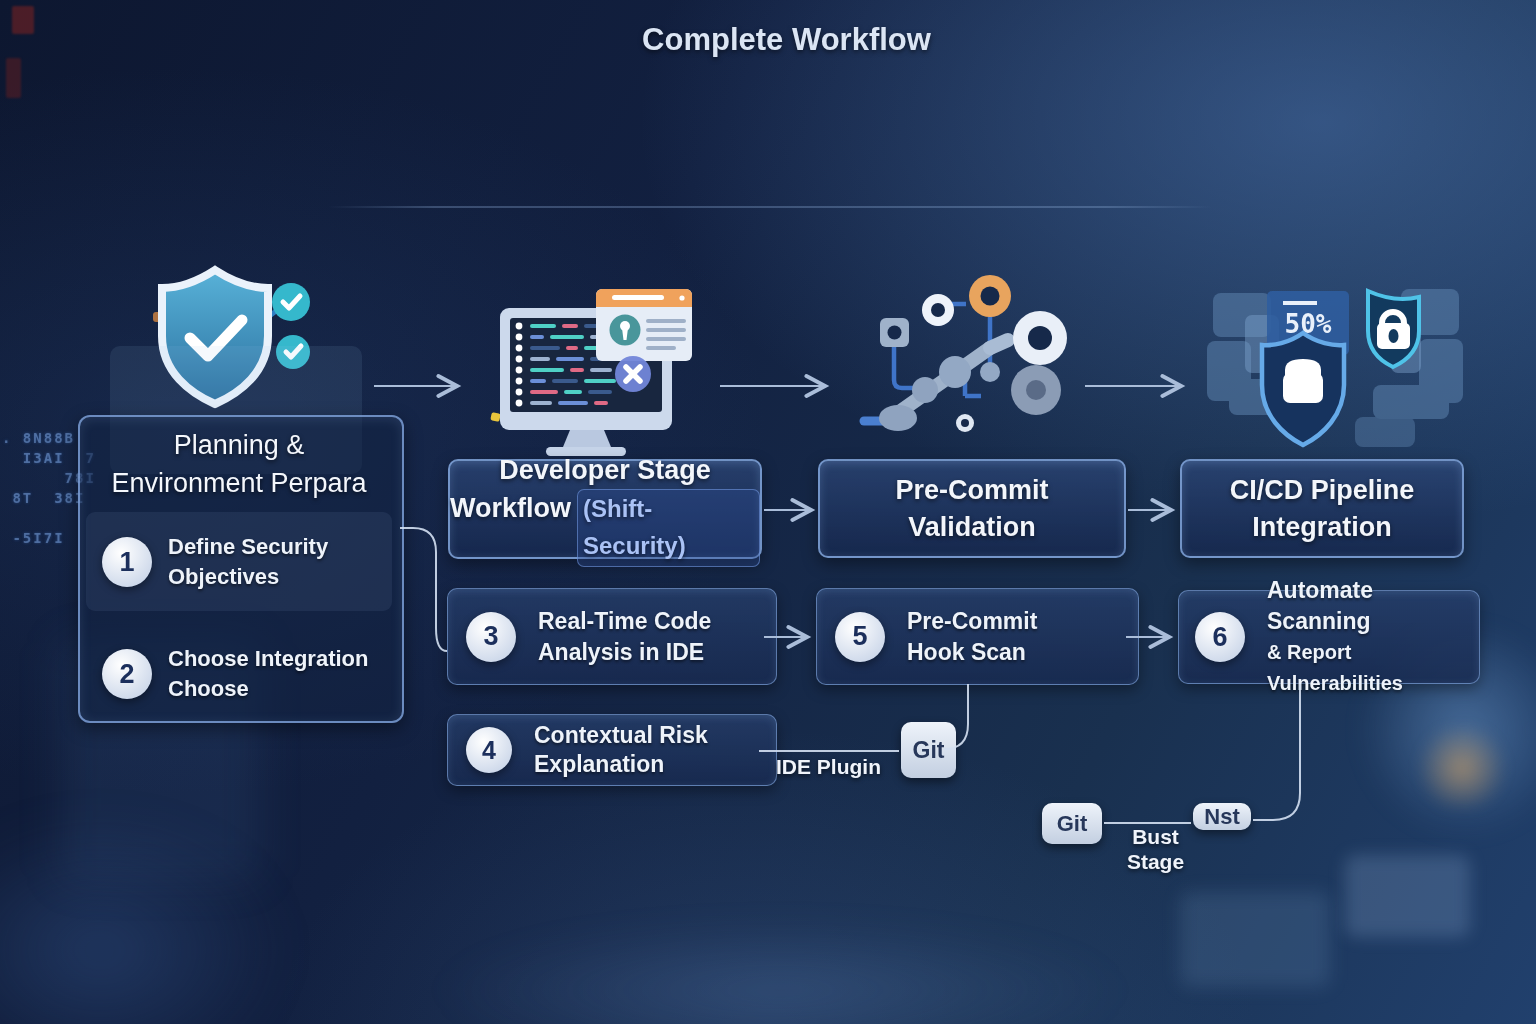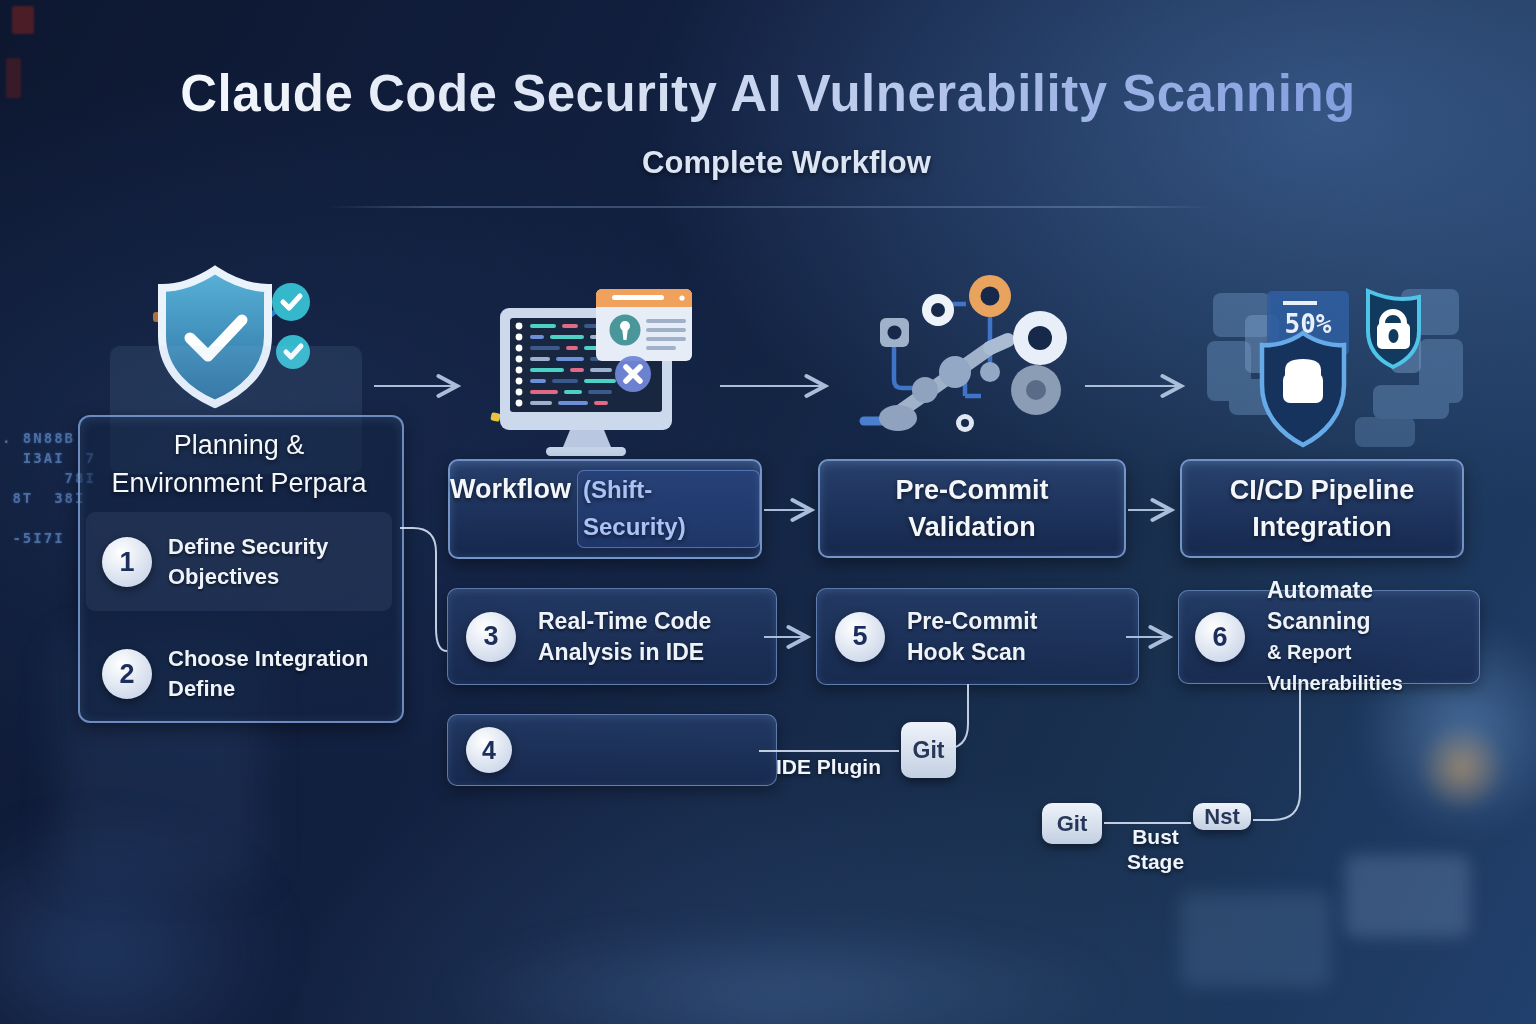--- a/index.html
+++ b/index.html
@@ -105,21 +105,20 @@
   <div class="abs code-col">. 8N88B
   I3AI  7
       78I
  8T  38I
 
  -5I7I</div>
   <div class="abs dot-orange"></div>
   <div class="abs dot-yellow"></div>
 
   <div class="abs hdr">
-    <div class="title">Claude Code Security AI Vulnerability Scanning</div>
     <div class="subtitle">Complete Workflow</div>
   </div>
   <div class="abs divider"></div>
 
   <svg class="abs" style="left:138px;top:262px;" width="190" height="155" viewBox="0 0 190 155">
     <defs>
       <linearGradient id="gsh" x1="0" y1="0" x2="0" y2="1">
         <stop offset="0" stop-color="#58b2d8"></stop>
           <stop offset="1" stop-color="#2a6f9e"></stop>
       </linearGradient>
@@ -282,25 +281,26 @@
     <div class="num">1</div>
     <div class="step-lines">
       <div>Define Security</div>
       <div>Objectives</div>
     </div>
   </div>
   <div class="plan-step" style="left:102px;top:644px;">
     <div class="num">2</div>
     <div class="step-lines">
       <div>Choose Integration</div>
-      <div>Define</div>
+      <div>Choose</div>
     </div>
   </div>
 
   <div class="stage-box" style="left:448px;top:459px;width:310px;height:96px;">
+    <div class="l1">Developer Stage</div>
     <div class="l2" style="display:flex;align-items:baseline;">
       <span>Workflow</span>
       <span class="suffix">(Shift-Security)</span>
     </div>
   </div>
   <div class="stage-box" style="left:818px;top:459px;width:304px;height:95px;">
     <div class="l1">Pre-Commit</div>
     <div class="l2">Validation</div>
   </div>
   <div class="stage-box" style="left:1180px;top:459px;width:280px;height:95px;">
@@ -324,20 +324,24 @@
   </div>
   <div class="step-box" style="left:1178px;top:590px;width:284px;height:92px;padding-left:16px;">
     <div class="num">6</div>
     <div class="step-lines">
       <div>Automate Scanning</div>
       <div class="small">&amp; Report Vulnerabilities</div>
     </div>
   </div>
   <div class="step-box" style="left:447px;top:714px;width:310px;height:70px;padding-left:18px;">
     <div class="num" style="width:46px;height:46px;font-size:25px;">4</div>
+    <div class="step-lines" style="line-height:29px;">
+      <div>Contextual Risk</div>
+      <div>Explanation</div>
+    </div>
   </div>
 
   <div class="chip" style="left:901px;top:722px;width:55px;height:56px;">Git</div>
   <div class="chip" style="left:1042px;top:803px;width:60px;height:41px;font-size:22px;">Git</div>
   <div class="chip" style="left:1193px;top:803px;width:58px;height:27px;font-size:22px;">Nst</div>
 
   <div class="float-label" style="left:776px;top:755px;font-size:21px;">IDE Plugin</div>
   <div class="float-label" style="left:1108px;top:824px;width:95px;text-align:center;font-size:21px;line-height:25px;">
     <div>Bust</div>
     <div>Stage</div>

